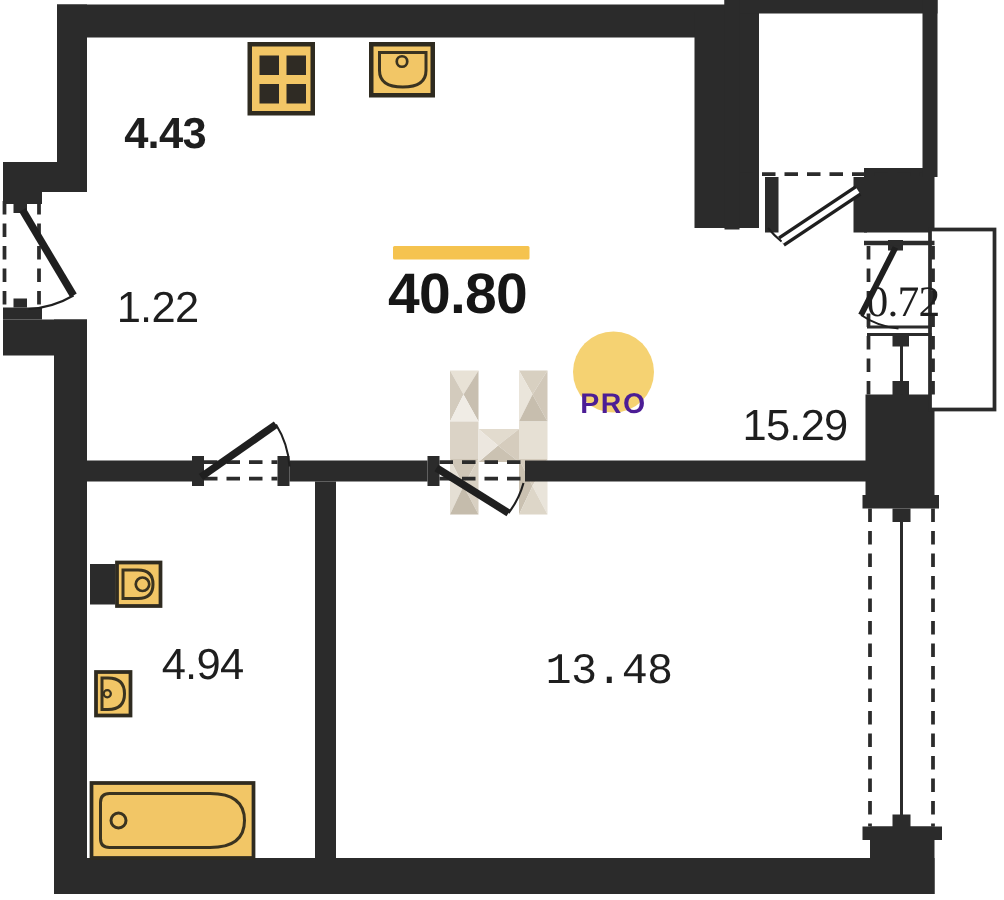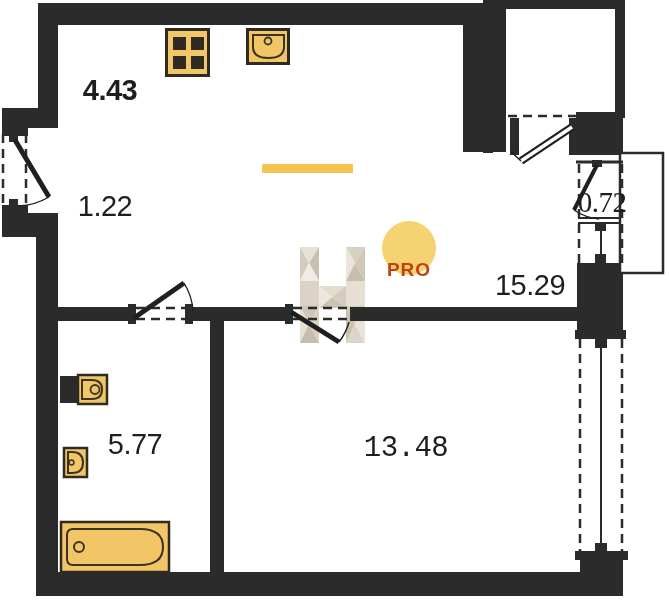--- a/index.html
+++ b/index.html
@@ -6,21 +6,21 @@
   .stage{position:relative;width:669px;height:600px;background:#fff;overflow:hidden;
          font-family:"Liberation Sans",sans-serif;}
   .stage svg{position:absolute;left:0;top:0;}
   .lbl{position:absolute;transform:translate(-50%,-50%);
        font-size:29px;color:#1e1e1e;letter-spacing:-0.5px;white-space:nowrap;z-index:6;}
   .lbl.total{font-size:38px;font-weight:bold;color:#161616;}
   .accent-bar{position:absolute;left:262px;top:164px;width:91px;height:9px;
               background:#f5c34f;z-index:6;border-radius:1px;}
   .pro-badge{position:absolute;left:382px;top:221px;width:54px;height:54px;border-radius:50%;
              background:#f5d272;display:flex;align-items:center;justify-content:center;z-index:7;}
-  .pro-badge span{font-size:19px;font-weight:600;color:#c2410c;letter-spacing:1px;margin-top:44px;}
+  .pro-badge span{font-size:19px;font-weight:600;color:#4c1d95;letter-spacing:1px;margin-top:44px;}
 </style>
 </head>
 <body>
 
 <div class="stage">
 
   <svg width="669" height="600" viewBox="0 0 669 600">
 
     <g>
 
@@ -160,25 +160,26 @@
     </g>
 
     <g>
       <rect x="61" y="522" width="108" height="50" fill="#f2c666" stroke="#2f2b20" stroke-width="2.5"></rect>
       <path d="M 73 529 L 140 529 Q 163 529 163 547 Q 163 565 140 565 L 73 565 Q 67 565 67 559 L 67 535 Q 67 529 73 529 Z" fill="none" stroke="#3a3320" stroke-width="2"></path>
       <circle cx="79" cy="547" r="5" fill="none" stroke="#3a3320" stroke-width="2"></circle>
     </g>
   </svg>
 
   <div class="accent-bar"></div>
+  <span class="lbl total" style="left:305px;top:197px;">40.80</span>
 
   <span class="lbl" style="left:110px;top:90px;font-weight:bold;">4.43</span>
   <span class="lbl" style="left:105px;top:206px;">1.22</span>
   <span class="lbl" style="left:602px;top:202px;font-family:Liberation Serif, serif;">0.72</span>
   <span class="lbl" style="left:530px;top:285px;">15.29</span>
-  <span class="lbl" style="left:135px;top:444px;">5.77</span>
+  <span class="lbl" style="left:135px;top:444px;">4.94</span>
   <span class="lbl" style="left:406px;top:448px;font-family:Liberation Mono, monospace;">13.48</span>
 
   <div class="pro-badge">
     <span>PRO</span>
   </div>
 
 </div>
 
 </body></html>

